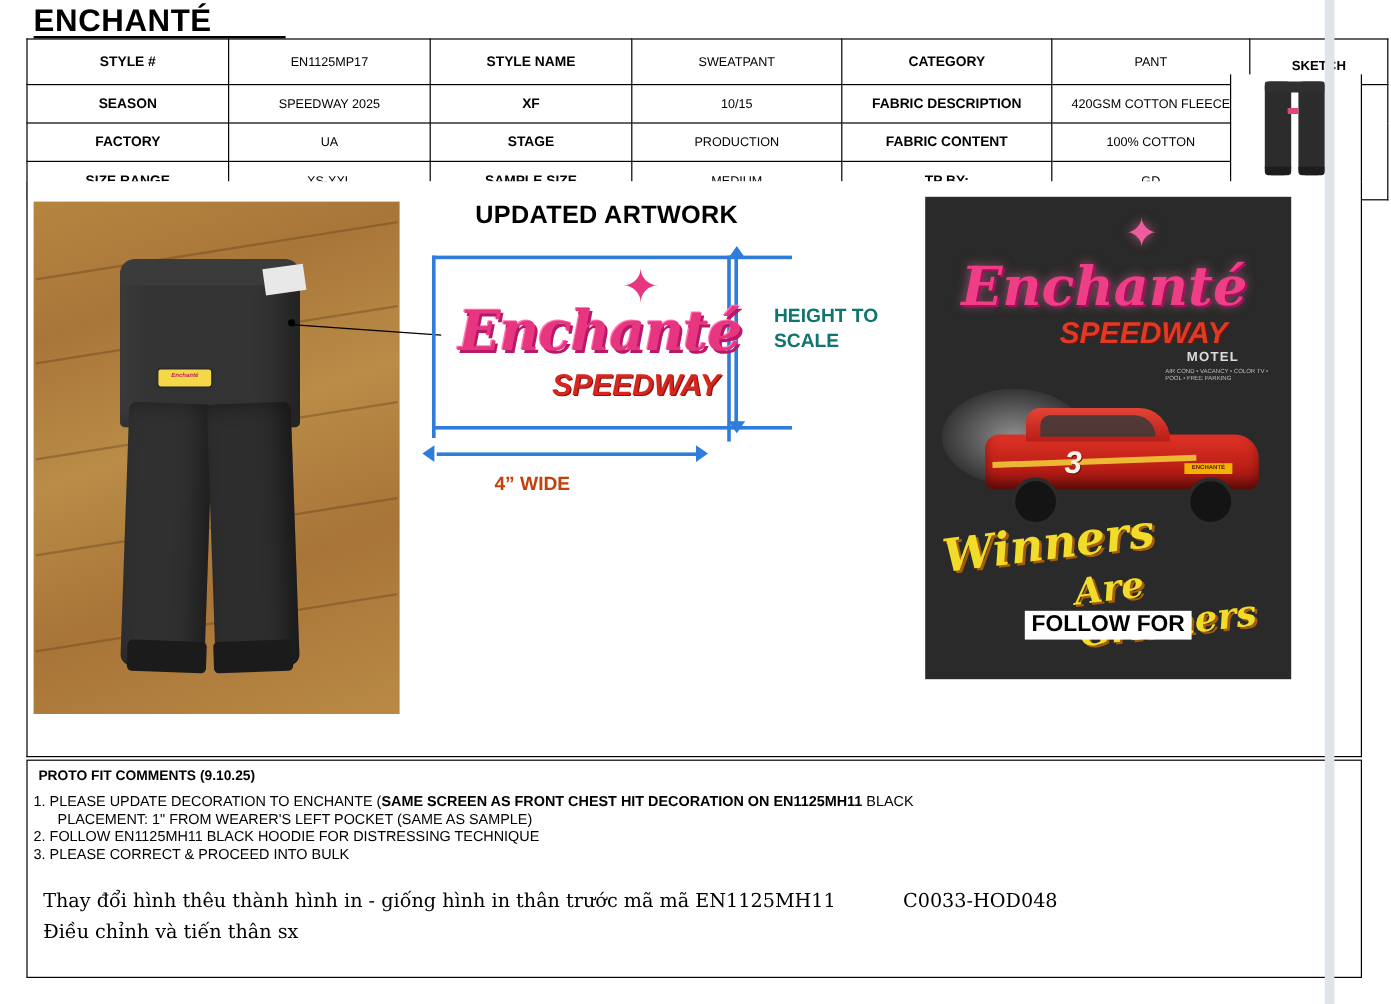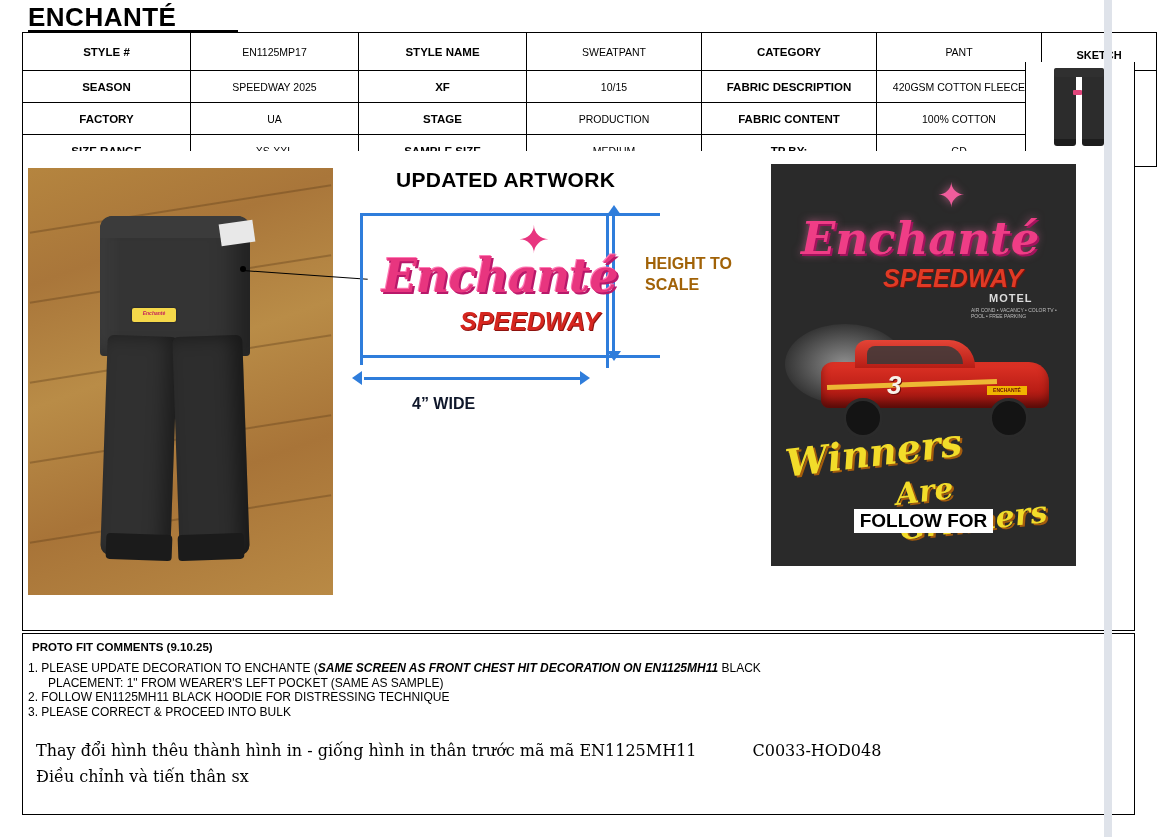--- a/index.html
+++ b/index.html
@@ -293,30 +293,30 @@
     width: 222px;
     height: 3px;
     background: #2f7ddb;
   }
   .width-label {
     position: absolute;
     left: 62px;
     top: 190px;
     font-size: 16px;
     font-weight: bold;
-    color: #0f172a;
+    color: #c2410c;
   }
   .height-label {
     position: absolute;
     left: 295px;
     top: 48px;
     width: 100px;
     font-size: 16px;
     font-weight: bold;
-    color: #a16207;
+    color: #0f766e;
     line-height: 21px;
   }
 
   
   .logo-art {
     position: absolute;
     left: 18px;
     top: 18px;
     width: 240px;
     height: 130px;
@@ -579,21 +579,21 @@
   .comments-list {
     position: absolute;
     left: 28px;
     top: 661px;
     width: 1090px;
     font-size: 12px;
     line-height: 14.5px;
   }
   .comments-list .ci { white-space: nowrap; }
   .comments-list .indent { padding-left: 20px; }
-  .italic { font-style: italic; font-weight: bold; }
+  .italic { font-weight: bold; }
   .vn-lines {
     position: absolute;
     left: 36px;
     top: 738px;
     font-family: "DejaVu Serif", serif;
     font-size: 16px;
     line-height: 26px;
   }
   .vn-code {
     display: inline-block;

